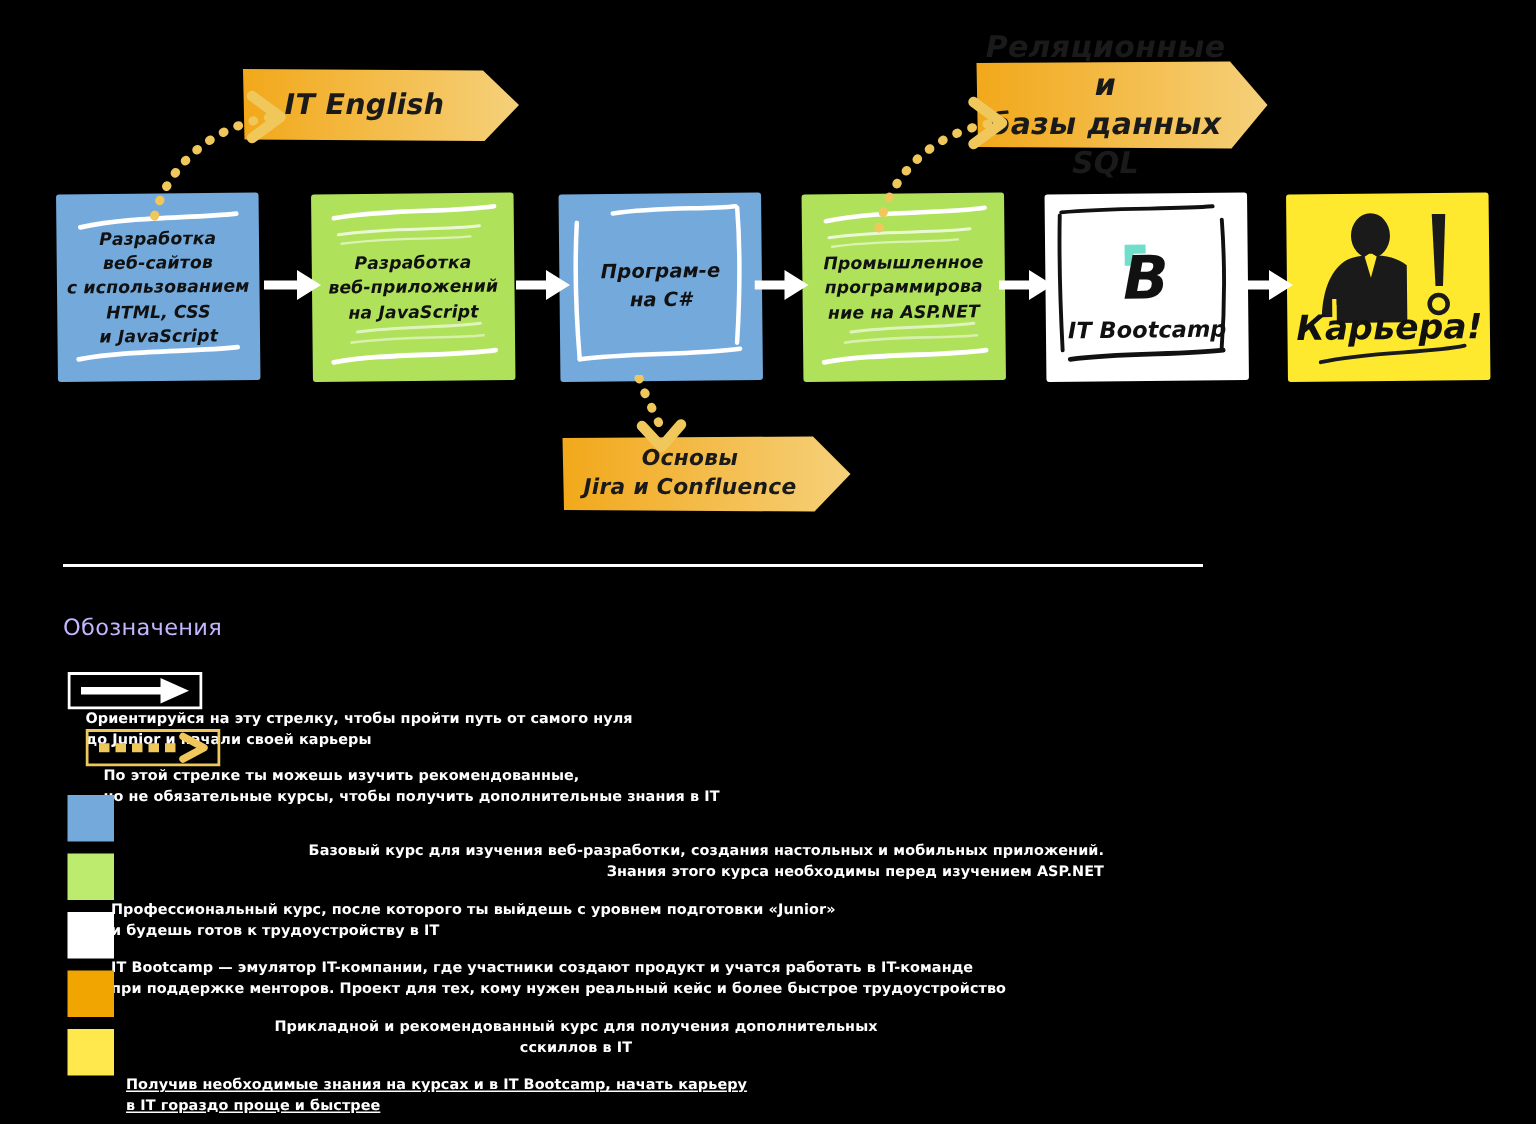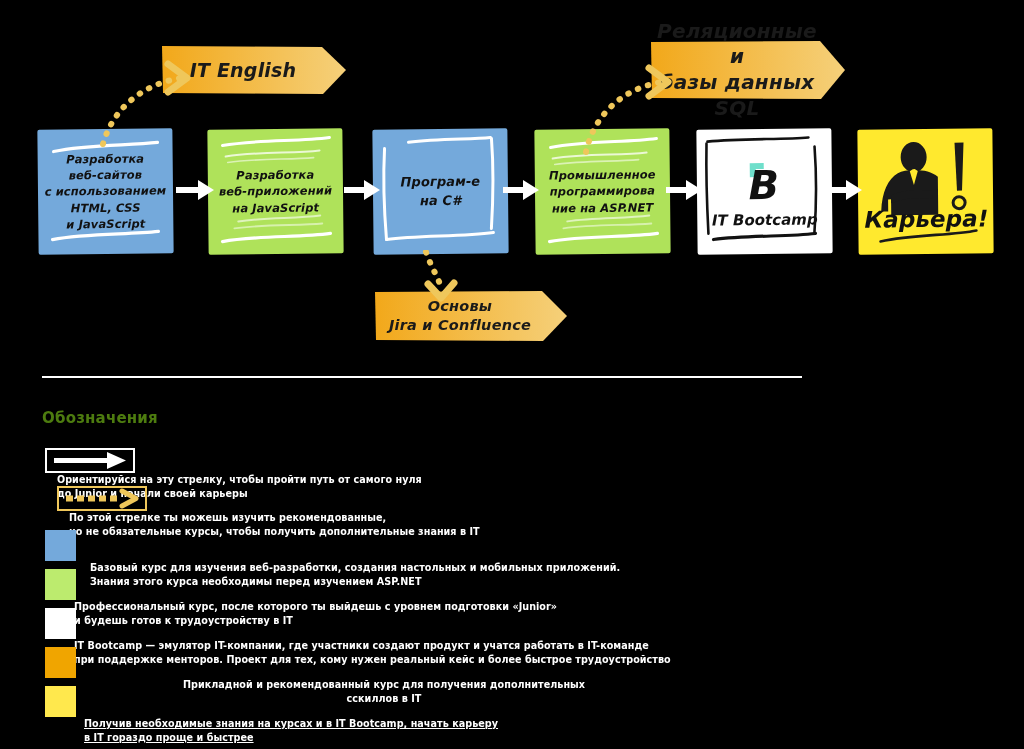--- a/index.html
+++ b/index.html
@@ -45,21 +45,21 @@
     font-style:italic;font-weight:bold;color:#1a1a1a;
     font-size:15px;line-height:1.28;text-align:center;white-space:pre-line;
     letter-spacing:.2px;padding-right:22px;
   }
 
   
   .divider{position:absolute;left:42px;top:372px;width:760px;height:2px;background:#fff;}
 
   
   .legend-title{
-    position:absolute;left:42px;top:405px;font-size:15px;font-weight:bold;color:#4d7c0f;
+    position:absolute;left:42px;top:405px;font-size:15px;font-weight:normal;color:#c4b5fd;
     letter-spacing:.2px;
   }
   .lrow{position:absolute;display:flex;align-items:flex-start;flex-direction:column;}
   .swatch{width:31px;height:31px;flex:none;}
   .arrowbox{width:90px;height:25px;flex:none;position:relative;}
   .ltext{
     color:#fff;font-size:9.6px;line-height:1.42;font-weight:bold;
     white-space:pre-line;letter-spacing:.05px;
   }
 </style>
@@ -244,21 +244,21 @@
         <path d="M9 12.5 L64 12.5" fill="none" stroke="#EFC75B" stroke-width="6" stroke-dasharray="7 4"></path>
         <path d="M65 5 L79 12.5 L65 20" fill="none" stroke="#EFC75B" stroke-width="5" stroke-linecap="round" stroke-linejoin="round"></path>
       </svg>
     </div>
     <div class="ltext" style="margin-left:12px;width:620px;">По этой стрелке ты можешь изучить рекомендованные,
 но не обязательные курсы, чтобы получить дополнительные знания в IT</div>
   </div>
 
   <div class="lrow" style="left:45px;top:526px;">
     <div class="swatch" style="background:#74A9DB;"></div>
-    <div class="ltext" style="margin-left:45px;width:660px;">Базовый курс для изучения веб-разработки, создания настольных и мобильных приложений.
+    <div class="ltext" style="margin-left:31px;width:660px;text-align:right;">Базовый курс для изучения веб-разработки, создания настольных и мобильных приложений.
 Знания этого курса необходимы перед изучением ASP.NET</div>
   </div>
 
   <div class="lrow" style="left:45px;top:565px;">
     <div class="swatch" style="background:#BCEB6E;"></div>
     <div class="ltext" style="margin-left:29px;width:620px;">Профессиональный курс, после которого ты выйдешь с уровнем подготовки «Junior»
 и будешь готов к трудоустройству в IT</div>
   </div>
 
   <div class="lrow" style="left:45px;top:604px;">

